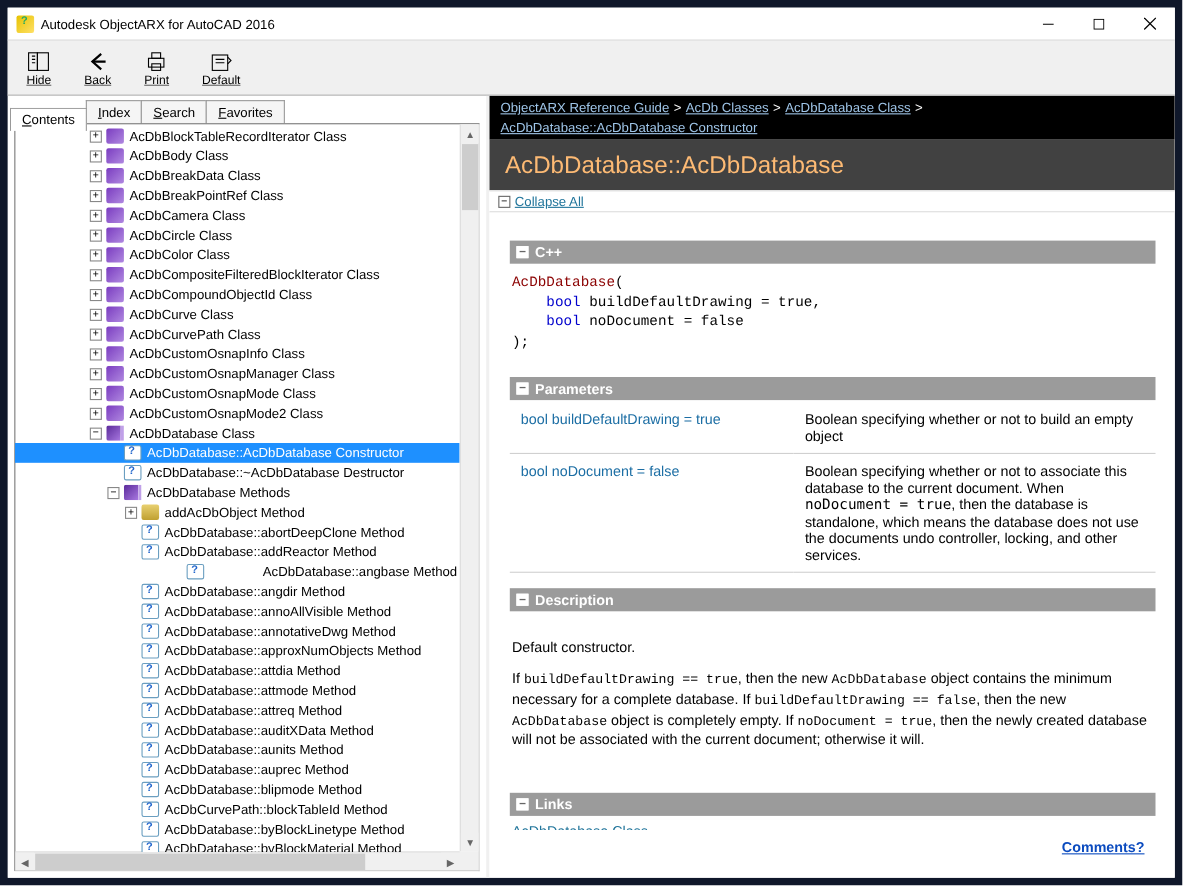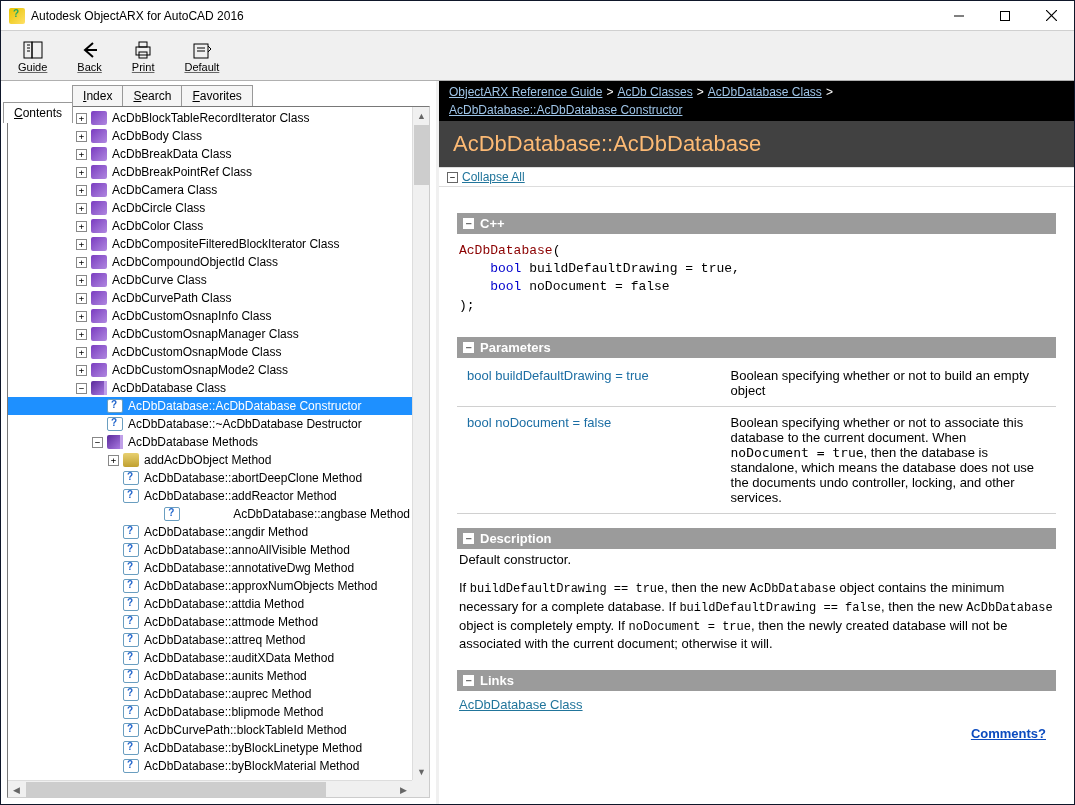--- a/index.html
+++ b/index.html
@@ -1,32 +1,32 @@
 <!DOCTYPE html>
 <html><head>
 <meta charset="utf-8">
 <style>
   * { box-sizing: border-box; margin: 0; padding: 0; }
   body { font-family: "Segoe UI", Tahoma, sans-serif; font-size: 12px; background: #fff; overflow: hidden; }
-  .window { width: 1075px; height: 805px; border: 1px solid #0f172a; display: flex; flex-direction: column; background: #fff; }
+  .window { width: 1075px; height: 805px; border: 7px solid #0f172a; display: flex; flex-direction: column; background: #fff; }
   .titlebar { height: 30px; background: #fff; display: flex; align-items: center; padding: 0 0 0 8px; border-bottom: 1px solid #d0d0d0; }
   .titlebar-icon { width: 16px; height: 16px; margin-right: 6px; background: linear-gradient(135deg,#e6c200,#ffe066); border-radius: 2px; position: relative; }
   .titlebar-icon::after { content:"?"; position:absolute; font-size:10px; font-weight:bold; left:4px; top:0; color:#2a6; }
   .titlebar-text { flex: 1; font-size: 12px; }
   .win-controls { display: flex; height: 100%; }
   .win-btn { width: 46px; height: 100%; display: flex; align-items: center; justify-content: center; cursor: pointer; }
   .toolbar { height: 50px; background: #f0f0f0; border-bottom: 1px solid #b0b0b0; display: flex; align-items: center; padding: 2px 4px; gap: 4px; }
   .tool-btn { display: flex; flex-direction: column; align-items: center; padding: 2px 12px; cursor: pointer; border: 1px solid transparent; }
   .tool-icon { width: 22px; height: 22px; }
   .tool-label { font-size: 11px; text-decoration: underline; text-decoration-color: #666; }
   .main { flex: 1; display: flex; overflow: hidden; }
   .left-pane { width: 438px; border-right: 3px solid #f0f0f0; display: flex; flex-direction: column; background: #fff; }
   .tabs { display: flex; padding: 4px 2px 0 2px; }
   .tab { padding: 3px 10px; cursor: pointer; border: 1px solid #999; border-bottom: none; background: #f5f5f5; margin-right: -1px; font-size: 12px; position: relative; }
-  .tab.active { background: #fff; z-index: 2; top: 17px; }
+  .tab.active { background: #fff; z-index: 2; top: 7px; }
   .tab .uline::first-letter { text-decoration: underline; }
   .tree-container { flex: 1; border: 1px inset #ccc; margin: 0 6px 6px 6px; overflow: hidden; position: relative; }
   .tree-scroll { position:absolute; top:0; left:0; right:17px; bottom:17px; overflow: auto; }
   .tree-scroll::-webkit-scrollbar { width:17px; height:17px; }
   .tree-scroll::-webkit-scrollbar-track { background:#f0f0f0; }
   .tree-scroll::-webkit-scrollbar-thumb { background:#c0c0c0; border:1px solid #a0a0a0; }
   .vs-scrollbar { position:absolute; top:0; right:0; bottom:17px; width:17px; background:#f0f0f0; border-left:1px solid #ddd; }
   .vs-thumb { position:absolute; top:18px; width:15px; left:1px; height:60px; background:#cdcdcd; }
   .vs-arrow { position:absolute; width:17px; height:17px; background:#f0f0f0; display:flex; align-items:center; justify-content:center; font-size:9px; color:#666; }
   .vs-arrow.top { top:0; }
@@ -62,21 +62,21 @@
   .content::-webkit-scrollbar-track { background:#f0f0f0; }
   .content::-webkit-scrollbar-thumb { background:#cdcdcd; }
   .section-hdr { background: #9b9b9b; color: #fff; padding: 3px 6px; font-weight: bold; font-size: 13px; display:flex; align-items:center; gap:6px; margin-top:14px; }
   .section-hdr .sq { width:11px; height:11px; border:1px solid #fff; background:#fff; color:#666; display:flex; align-items:center; justify-content:center; font-size:10px; font-family:monospace; }
   .codeblock { font-family: "Courier New", monospace; font-size: 13px; padding: 8px 2px; white-space: pre; line-height:1.4; }
   .codeblock .cls { color: #8b0000; }
   .codeblock .kw { color: #0000cd; }
   .param-table { width:100%; border-collapse:collapse; margin-top:2px; }
   .param-table td { border-bottom:1px solid #d0d0d0; padding:8px 10px; vertical-align:top; font-size:13px; }
   .param-table td:first-child { width:44%; color:#1c6ea4; font-family:"Segoe UI",sans-serif;}
-  .desc { padding: 2px 2px; line-height:1.4; font-size:13px; }
+  .desc { padding: 24px 2px; line-height:1.4; font-size:13px; }
   .desc code { font-family:"Courier New",monospace; font-size:12px; }
   .links-area { padding:6px 2px; }
   .links-area a { color:#21759b; text-decoration:underline; cursor:pointer; font-size:13px; }
   .comments { text-align:right; padding:8px 10px; position:sticky; bottom:0; background:#fff; }
   .comments a { color:#0b4bbf; font-weight:bold; text-decoration:underline; cursor:pointer; font-size:13px; }
 </style>
 </head>
 <body>
 
 <div class="window">
@@ -106,21 +106,21 @@
 
   <div class="toolbar" id="toolbar">
       <div class="tool-btn">
         <div class="tool-icon"><svg width="22" height="22">
             <rect x="2" y="3" width="8" height="16" fill="none" stroke="#000"></rect>
             <rect x="10" y="3" width="10" height="16" fill="none" stroke="#000"></rect>
             <line x1="5" y1="6" x2="8" y2="6" stroke="#000"></line>
             <line x1="5" y1="9" x2="8" y2="9" stroke="#000"></line>
             <line x1="5" y1="12" x2="8" y2="12" stroke="#000"></line>
           </svg></div>
-        <div class="tool-label">Guide</div>
+        <div class="tool-label">Hide</div>
       </div>
       <div class="tool-btn">
         <div class="tool-icon"><svg width="22" height="22">
             <path d="M14 4 L6 11 L14 18" fill="none" stroke="#000" stroke-width="2"></path>
             <line x1="6" y1="11" x2="18" y2="11" stroke="#000" stroke-width="2"></line>
           </svg></div>
         <div class="tool-label">Back</div>
       </div>
       <div class="tool-btn">
         <div class="tool-icon"><svg width="22" height="22">

